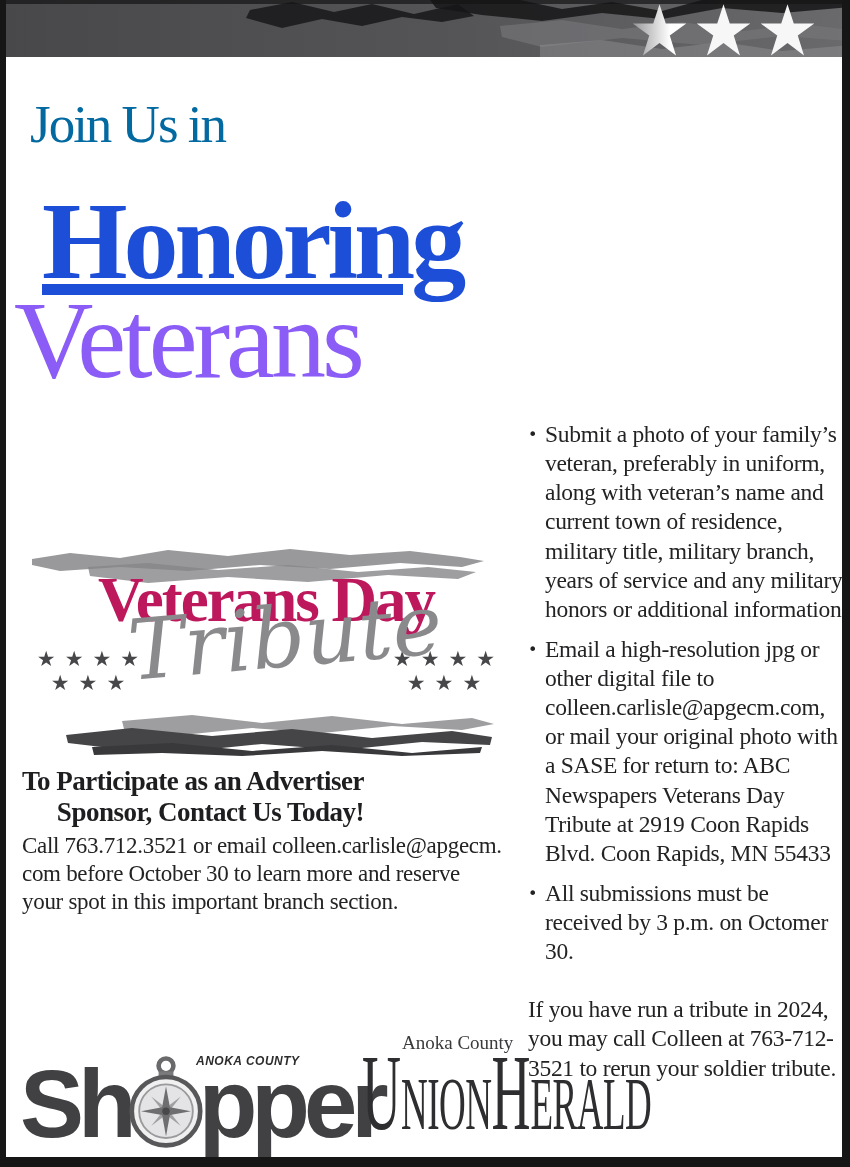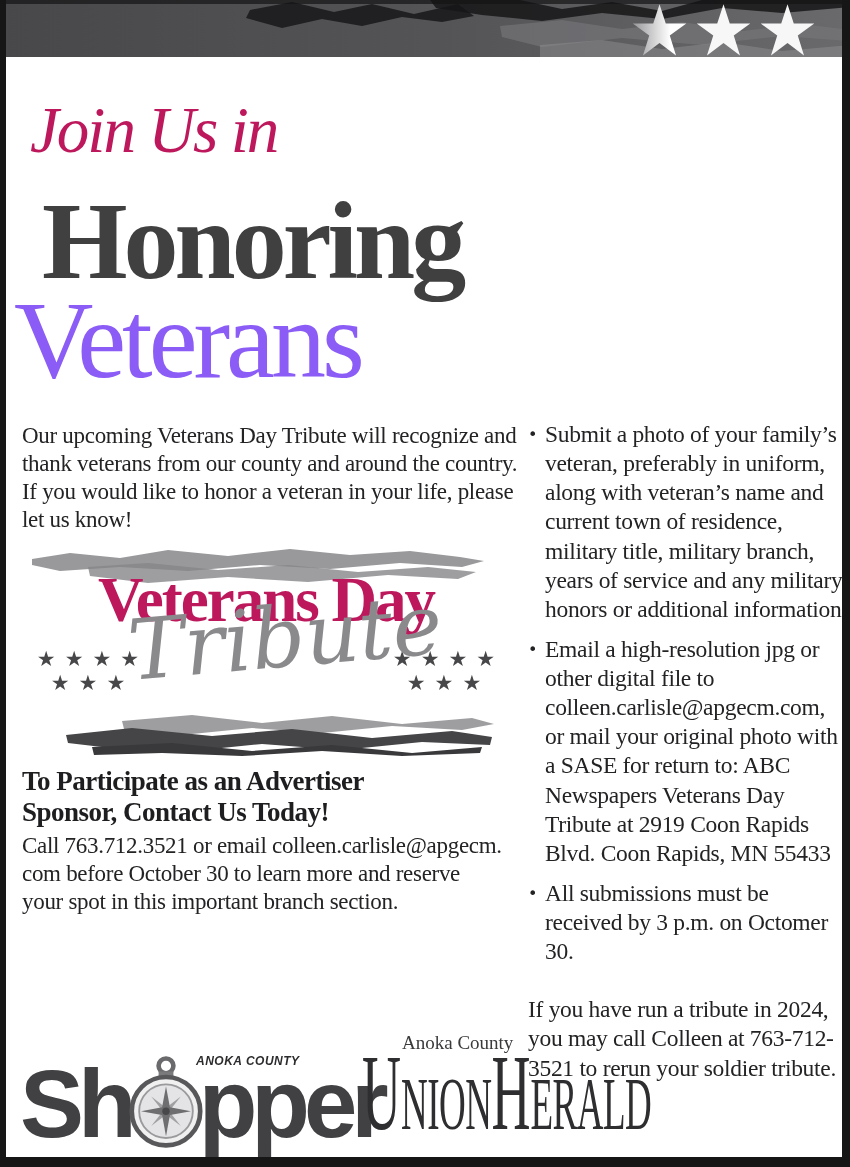--- a/index.html
+++ b/index.html
@@ -8,26 +8,26 @@
     position:relative; width:850px; height:1167px; margin:0 auto;
     background:#ffffff; overflow:hidden;
     border-left:6px solid #161617; border-right:8px solid #161617; border-bottom:10px solid #161617;
     font-family:"Liberation Serif", serif; color:#232325;
   }
   
   .banner { position:absolute; top:0; left:-6px; width:850px; height:57px; }
   .banner svg { display:block; width:100%; height:100%; }
   
   .title-join {
-    position:absolute; left:24px; top:98px; font-style:italic; font-weight:normal;
-    font-size:65px; line-height:1; letter-spacing:-2px; color:#be185d; white-space:nowrap;
+    position:absolute; left:24px; top:98px; font-weight:normal;
+    font-size:53px; line-height:1; letter-spacing:-2px; color:#0369a1; white-space:nowrap;
   }
   .title-honoring {
     position:absolute; left:36px; top:186px; font-weight:bold; font-size:110px;
-    line-height:1; letter-spacing:-4px; color:#404040; white-space:nowrap;
+    line-height:1; letter-spacing:-4px; color:#1d4ed8; white-space:nowrap;text-decoration:underline;
   }
   .title-veterans {
     position:absolute; left:8px; top:285px; font-weight:normal; font-size:110px;
     line-height:1; letter-spacing:-4px; color:#8b5cf6; white-space:nowrap;
   }
   
   .intro {
     position:absolute; left:16px; top:422px; width:496px;
     font-size:23px; line-height:1.22; letter-spacing:-0.3px;
   }
@@ -45,21 +45,21 @@
     color:#8a8a8d; transform:rotate(-5deg); z-index:2; white-space:nowrap;
   }
   .star-group { position:absolute; top:102px; width:128px; text-align:center; color:#47474a; }
   .star-group.left { left:4px; }
   .star-group.right { right:4px; }
   .star-row { font-family:"DejaVu Sans", sans-serif; font-size:21px; line-height:1.15; letter-spacing:9px; text-indent:9px; }
   .adv-head {
     position:absolute; left:16px; top:766px; font-weight:bold; font-size:27px;
     line-height:1.15; letter-spacing:-0.5px; color:#1e1e20;
   }
-  .adv-head span { display:block; }
+  .adv-head span { display:block;text-align:right; }
   .adv-body { position:absolute; left:16px; top:832px; width:500px; font-size:23px; line-height:1.22; letter-spacing:-0.3px; }
   .adv-body span { display:block; }
   
   .right-col { position:absolute; left:522px; top:420px; width:320px; font-size:23.5px; line-height:1.24; letter-spacing:-0.3px; }
   .bullet { display:flex; margin-bottom:11px; }
   .bullet .dot { width:17px; flex:0 0 17px; font-family:"DejaVu Sans", sans-serif; font-size:16px; padding-top:5px; }
   .bullet .btext { flex:1; }
   .note { margin-top:29px; }
   
   .footer { position:absolute; left:0; bottom:0; width:836px; height:126px; }
@@ -115,21 +115,20 @@
       <g transform="translate(759,3) scale(0.57)">
         <polygon points="50,2 61,36 97,36 68,57 79,92 50,70 21,92 32,57 3,36 39,36" fill="#f7f7f7"></polygon>
       </g>
     </svg>
   </div>
 
   <h1 class="title-join">Join Us in</h1>
   <h1 class="title-honoring">Honoring</h1>
   <h1 class="title-veterans">Veterans</h1>
 
-  <p class="intro">Our upcoming Veterans Day Tribute will recognize and thank veterans from our county and around the country. If you would like to honor a veteran in your life, please let us know!</p>
 
   <div class="tribute">
     <svg class="brush-top" viewBox="0 0 462 42" preserveAspectRatio="none">
       <polygon points="4,14 42,8 92,13 140,5 200,11 262,4 322,10 382,6 432,12 456,16 434,22 372,18 302,24 232,20 160,26 92,22 32,26 4,20" fill="#99999c"></polygon>
       <polygon points="60,22 120,18 190,25 260,20 330,27 400,22 448,27 430,34 360,30 280,37 200,32 120,38 62,31" fill="#86868a" opacity="0.8"></polygon>
     </svg>
     <div class="vd-text">Veterans Day</div>
     <div class="tribute-script">Tribute</div>
     <div class="star-group left">
       <div class="star-row">★★★★</div>

